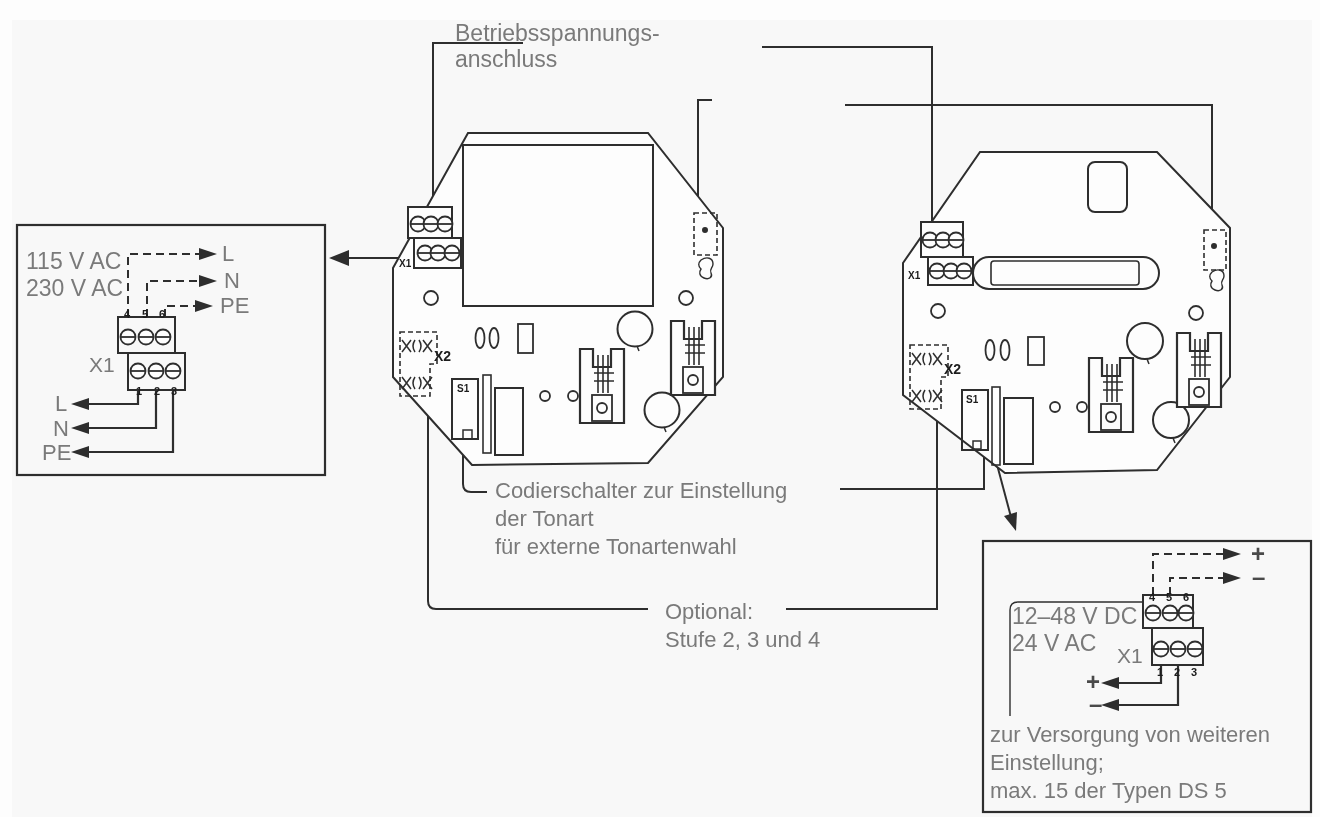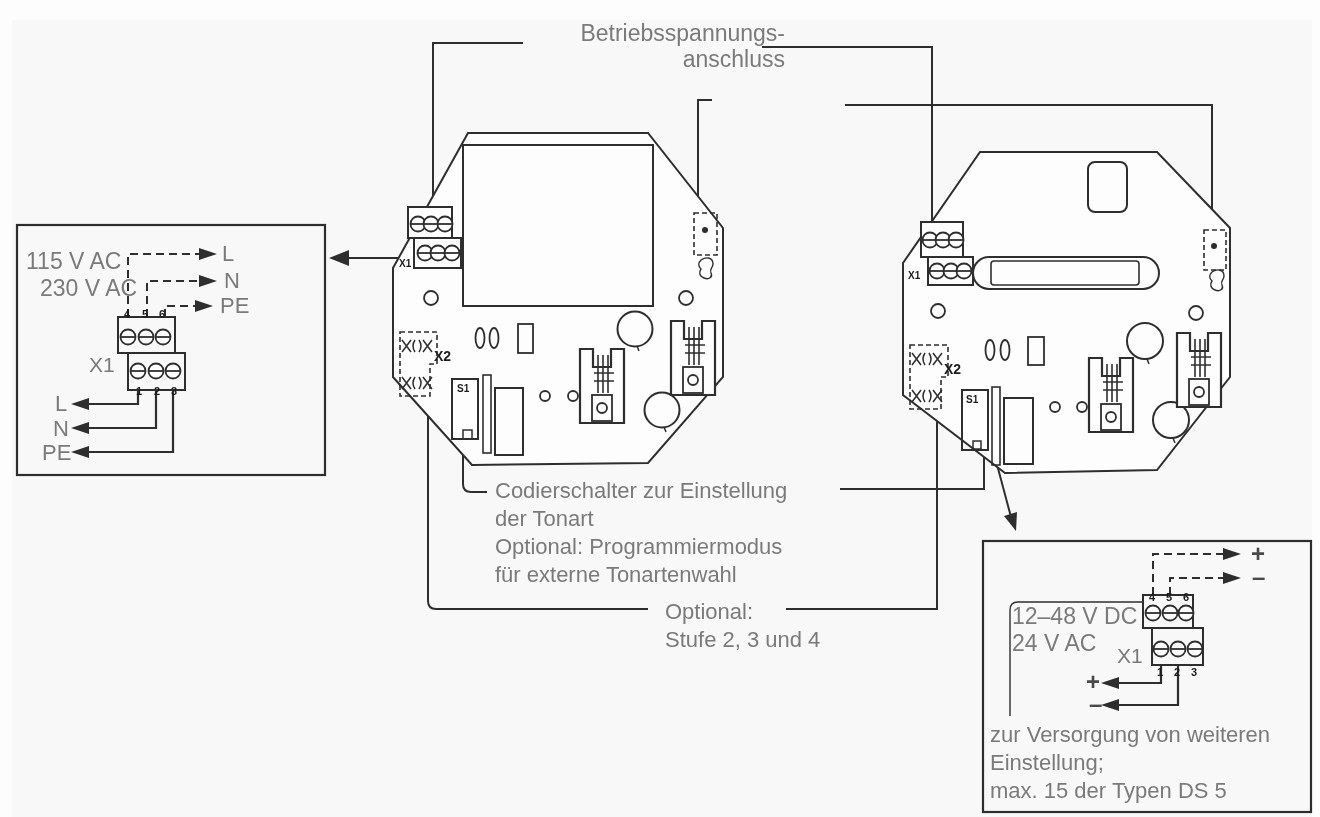--- a/index.html
+++ b/index.html
@@ -1,21 +1,21 @@
 <!DOCTYPE html>
 <html><head>
 <meta charset="utf-8">
 <style>
   html,body{margin:0;padding:0;background:#ffffff;}
   #stage{position:relative;width:1320px;height:817px;background:#fdfdfd;overflow:hidden;
          font-family:"Liberation Sans",sans-serif;}
   #panel{position:absolute;left:12px;top:20px;width:1300px;height:797px;background:#f8f8f8;}
   svg{position:absolute;left:0;top:0;}
   .lbl{position:absolute;color:#7a7a7a;font-size:22px;line-height:26px;white-space:nowrap;}
-  .lbl.center{text-align:right;}
+  .lbl.center{text-align:left;}
   .lbl.big{font-size:23px;}
   .sign{position:absolute;color:#4a4a4a;font-size:24px;font-weight:bold;line-height:20px;}
   .pin{position:absolute;color:#1c1c1c;font-size:11px;font-weight:bold;line-height:11px;}
   .comp{position:absolute;color:#1c1c1c;font-size:10px;font-weight:bold;line-height:10px;}
   .comp.small{font-size:14px;}
   .multiline div{white-space:nowrap;}
 </style>
 </head>
 <body>
 
@@ -192,31 +192,30 @@
 
   <div class="lbl big center multiline" style="left:455px;top:20px;width:330px;">
     <div>Betriebsspannungs-</div>
     <div>anschluss</div>
   </div>
 
 
   <div class="lbl multiline" style="left:495px;top:477px;line-height:28px;">
     <div>Codierschalter zur Einstellung</div>
     <div>der Tonart</div>
-    <div>Optional: Programmiermodus</div>
     <div>für externe Tonartenwahl</div>
   </div>
 
   <div class="lbl multiline" style="left:665px;top:598px;line-height:28px;">
     <div>Optional:</div>
     <div>Stufe 2, 3 und 4</div>
   </div>
 
   <div class="lbl big" style="left:26px;top:248px;">115 V AC</div>
-  <div class="lbl big" style="left:40px;top:275px;">230 V AC</div>
+  <div class="lbl big" style="left:26px;top:275px;">230 V AC</div>
   <div class="lbl" style="left:89px;top:352px;font-size:21px;">X1</div>
   <div class="lbl" style="left:222px;top:241px;">L</div>
   <div class="lbl" style="left:224px;top:268px;">N</div>
   <div class="lbl" style="left:220px;top:293px;">PE</div>
   <div class="lbl" style="left:55px;top:391px;">L</div>
   <div class="lbl" style="left:53px;top:416px;">N</div>
   <div class="lbl" style="left:42px;top:440px;">PE</div>
   <span class="pin" style="left:124px;top:309px;">4</span>
   <span class="pin" style="left:142px;top:309px;">5</span>
   <span class="pin" style="left:159px;top:309px;">6</span>

